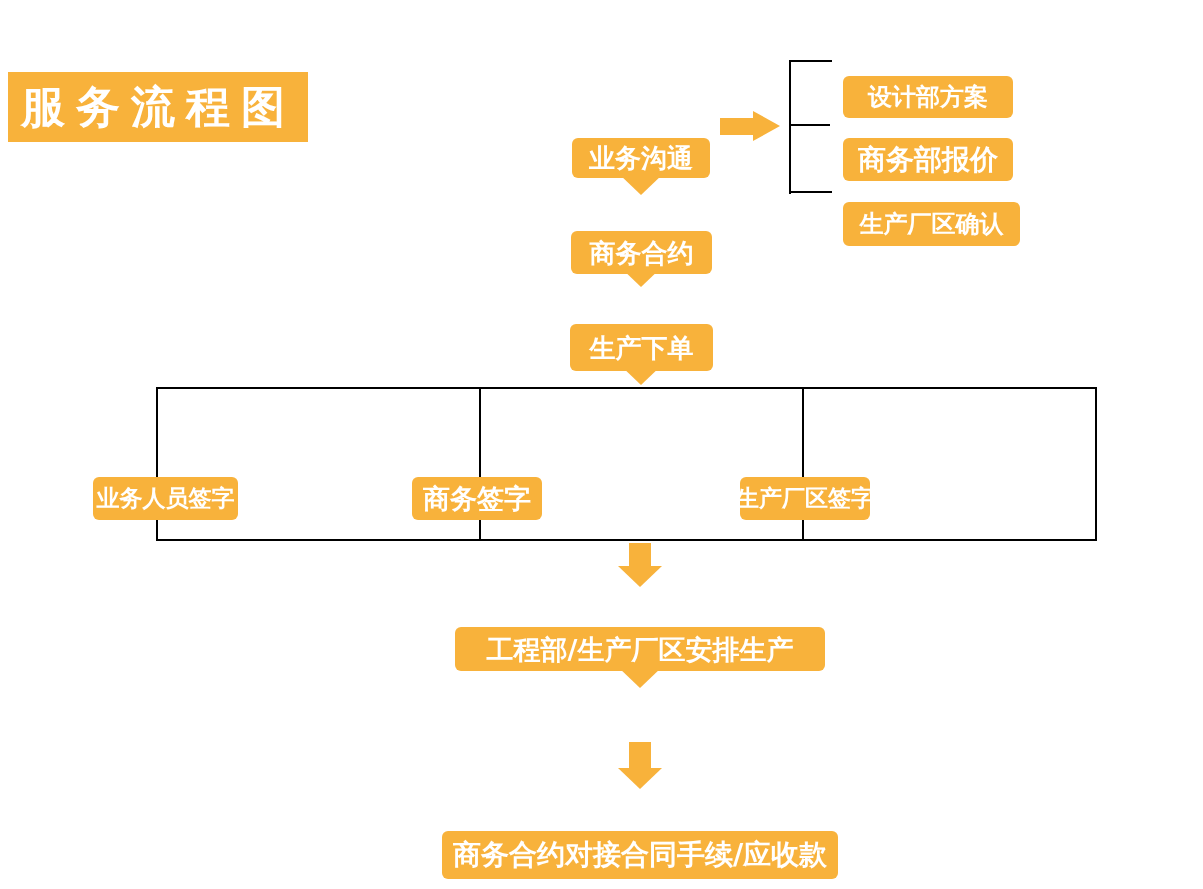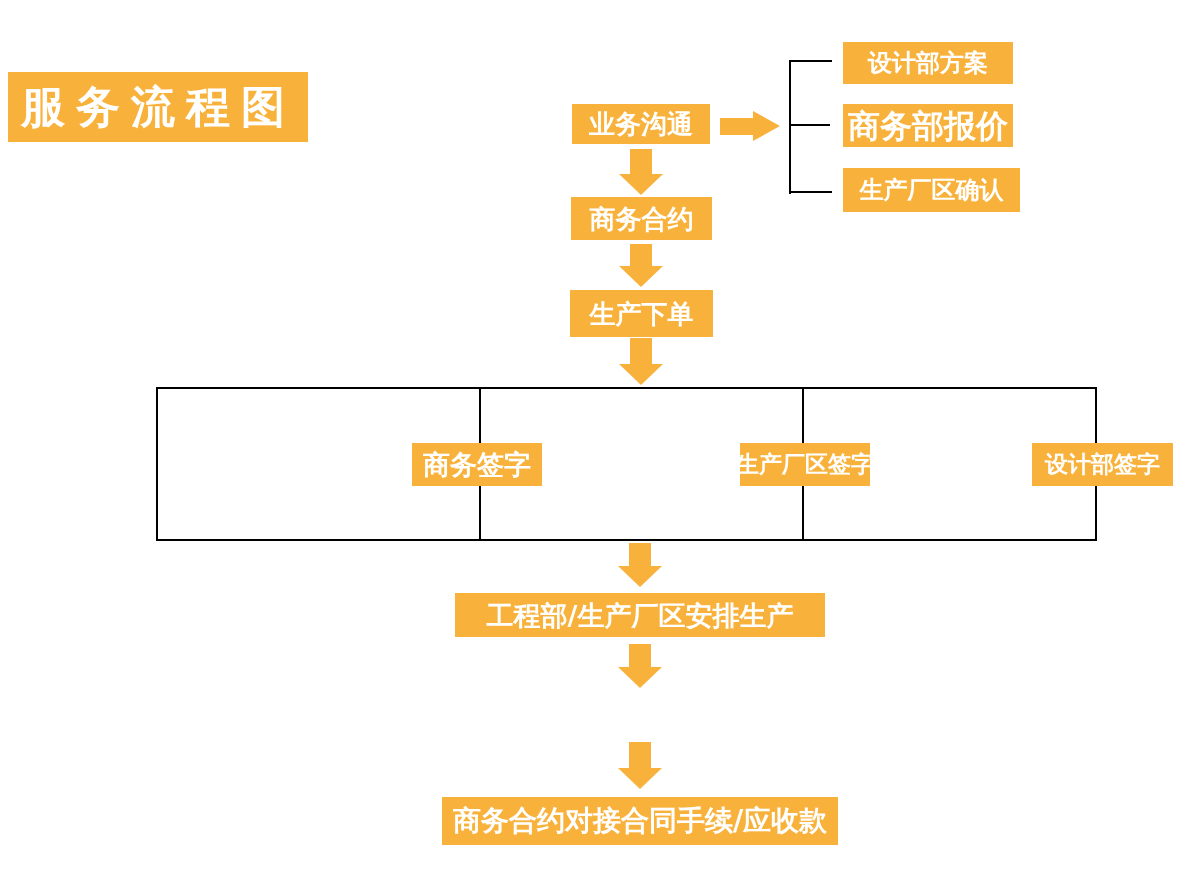--- a/index.html
+++ b/index.html
@@ -9,23 +9,24 @@
     background:#ffffff;
     overflow:hidden;
     font-family:"DejaVu Sans", sans-serif;
   }
   .node {
     position:absolute;
     background:var(--accent,#F8B23B);
     color:#ffffff;
     font-weight:bold;
     display:flex; align-items:center; justify-content:center;
-    border-radius:0;
+    border-radius:6px;
     white-space:nowrap;
     line-height:1;
+    margin-top:34px;
   }
   .title-box {
     position:absolute;
     background:var(--accent,#F8B23B);
     color:#ffffff;
     font-weight:bold;
     display:flex; align-items:center; justify-content:center;
     border-radius:0;
     white-space:nowrap;
   }
@@ -101,20 +102,20 @@
 
   <div class="title-box" style="left:8px; top:72px; width:300px; height:70px; font-size:44px; letter-spacing:11px; padding-left:1px; box-sizing:border-box;">服务流程图</div>
 
   <div class="node" style="left:572px; top:104px; width:138px; height:40px; font-size:26px;">业务沟通</div>
   <div class="node" style="left:571px; top:197px; width:141px; height:43px; font-size:26px;">商务合约</div>
   <div class="node" style="left:570px; top:290px; width:143px; height:47px; font-size:26px;">生产下单</div>
   <div class="node" style="left:455px; top:593px; width:370px; height:44px; font-size:27px;">工程部/生产厂区安排生产</div>
   <div class="node" style="left:442px; top:797px; width:396px; height:48px; font-size:28px;">商务合约对接合同手续/应收款</div>
 
   <div class="node" style="left:843px; top:42px; width:170px; height:42px; font-size:24px;">设计部方案</div>
-  <div class="node" style="left:843px; top:104px; width:170px; height:43px; font-size:32px;">商务部报价</div>
+  <div class="node" style="left:843px; top:104px; width:170px; height:43px; font-size:28px;">商务部报价</div>
   <div class="node" style="left:843px; top:168px; width:177px; height:44px; font-size:24px;">生产厂区确认</div>
 
+  <div class="node" style="left:93px; top:443px; width:145px; height:43px; font-size:23px;">业务人员签字</div>
   <div class="node" style="left:412px; top:443px; width:130px; height:43px; font-size:27px;">商务签字</div>
   <div class="node" style="left:740px; top:443px; width:130px; height:43px; font-size:23px;">生产厂区签字</div>
-  <div class="node" style="left:1032px; top:443px; width:141px; height:43px; font-size:23px;">设计部签字</div>
 
 </div>
 
 </body></html>

